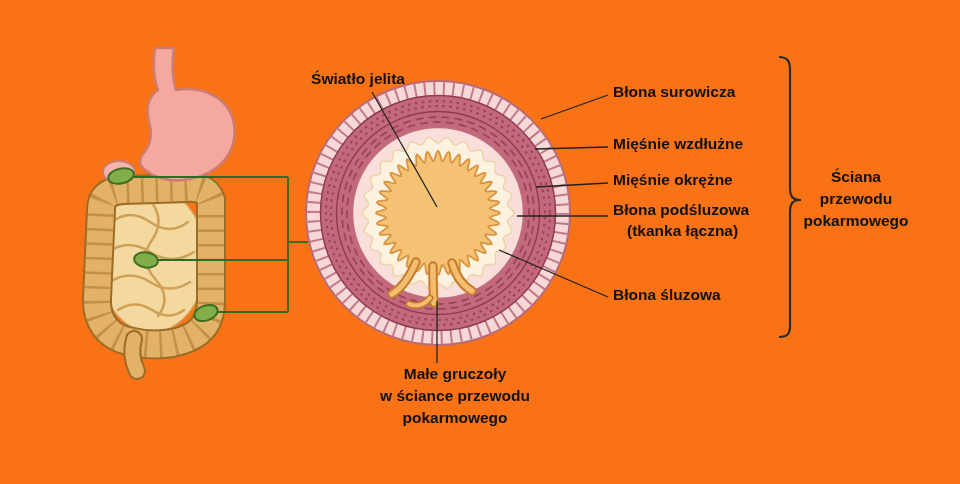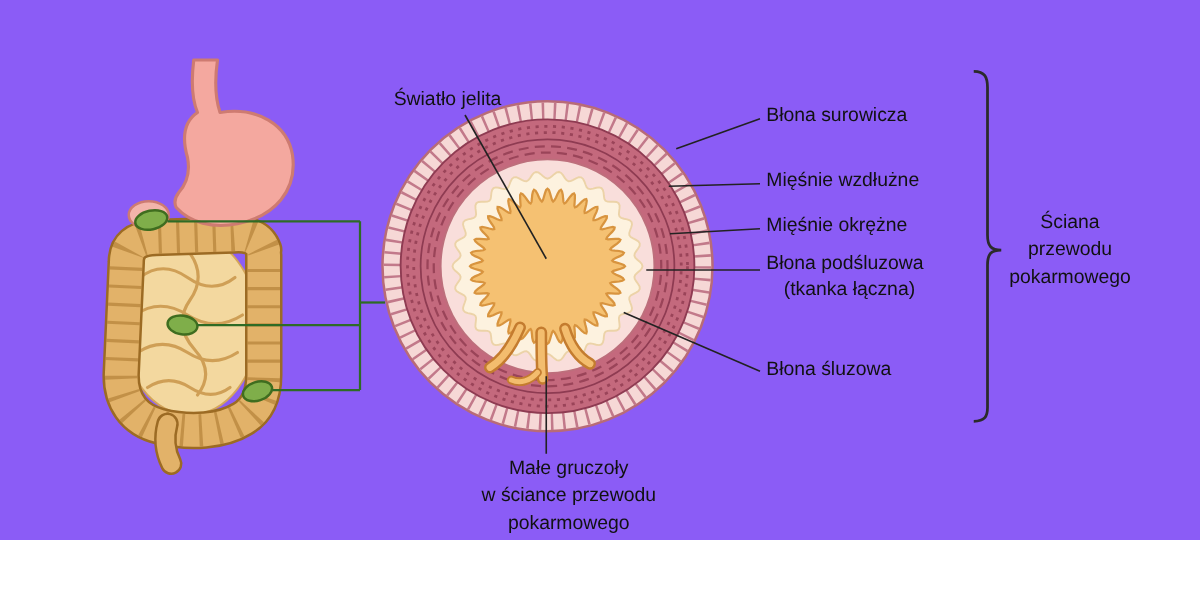--- a/index.html
+++ b/index.html
@@ -1,16 +1,16 @@
 <!DOCTYPE html>
 <html><head>
 <meta charset="utf-8">
 <style>
   html,body{margin:0;padding:0;background:#ffffff;}
-  .canvas{position:relative;width:960px;height:432px;background:#8b5cf6;overflow:hidden;}
+  .canvas{position:relative;width:960px;height:484px;background:#f97316;overflow:hidden;font-weight:bold;}
   svg text{font-family:"Liberation Sans","DejaVu Sans",sans-serif;font-size:15.5px;fill:#111;}
 </style>
 </head>
 <body>
 
 <div class="canvas">
 <svg width="960" height="484" viewBox="0 0 960 484">
 
   <g>
 

